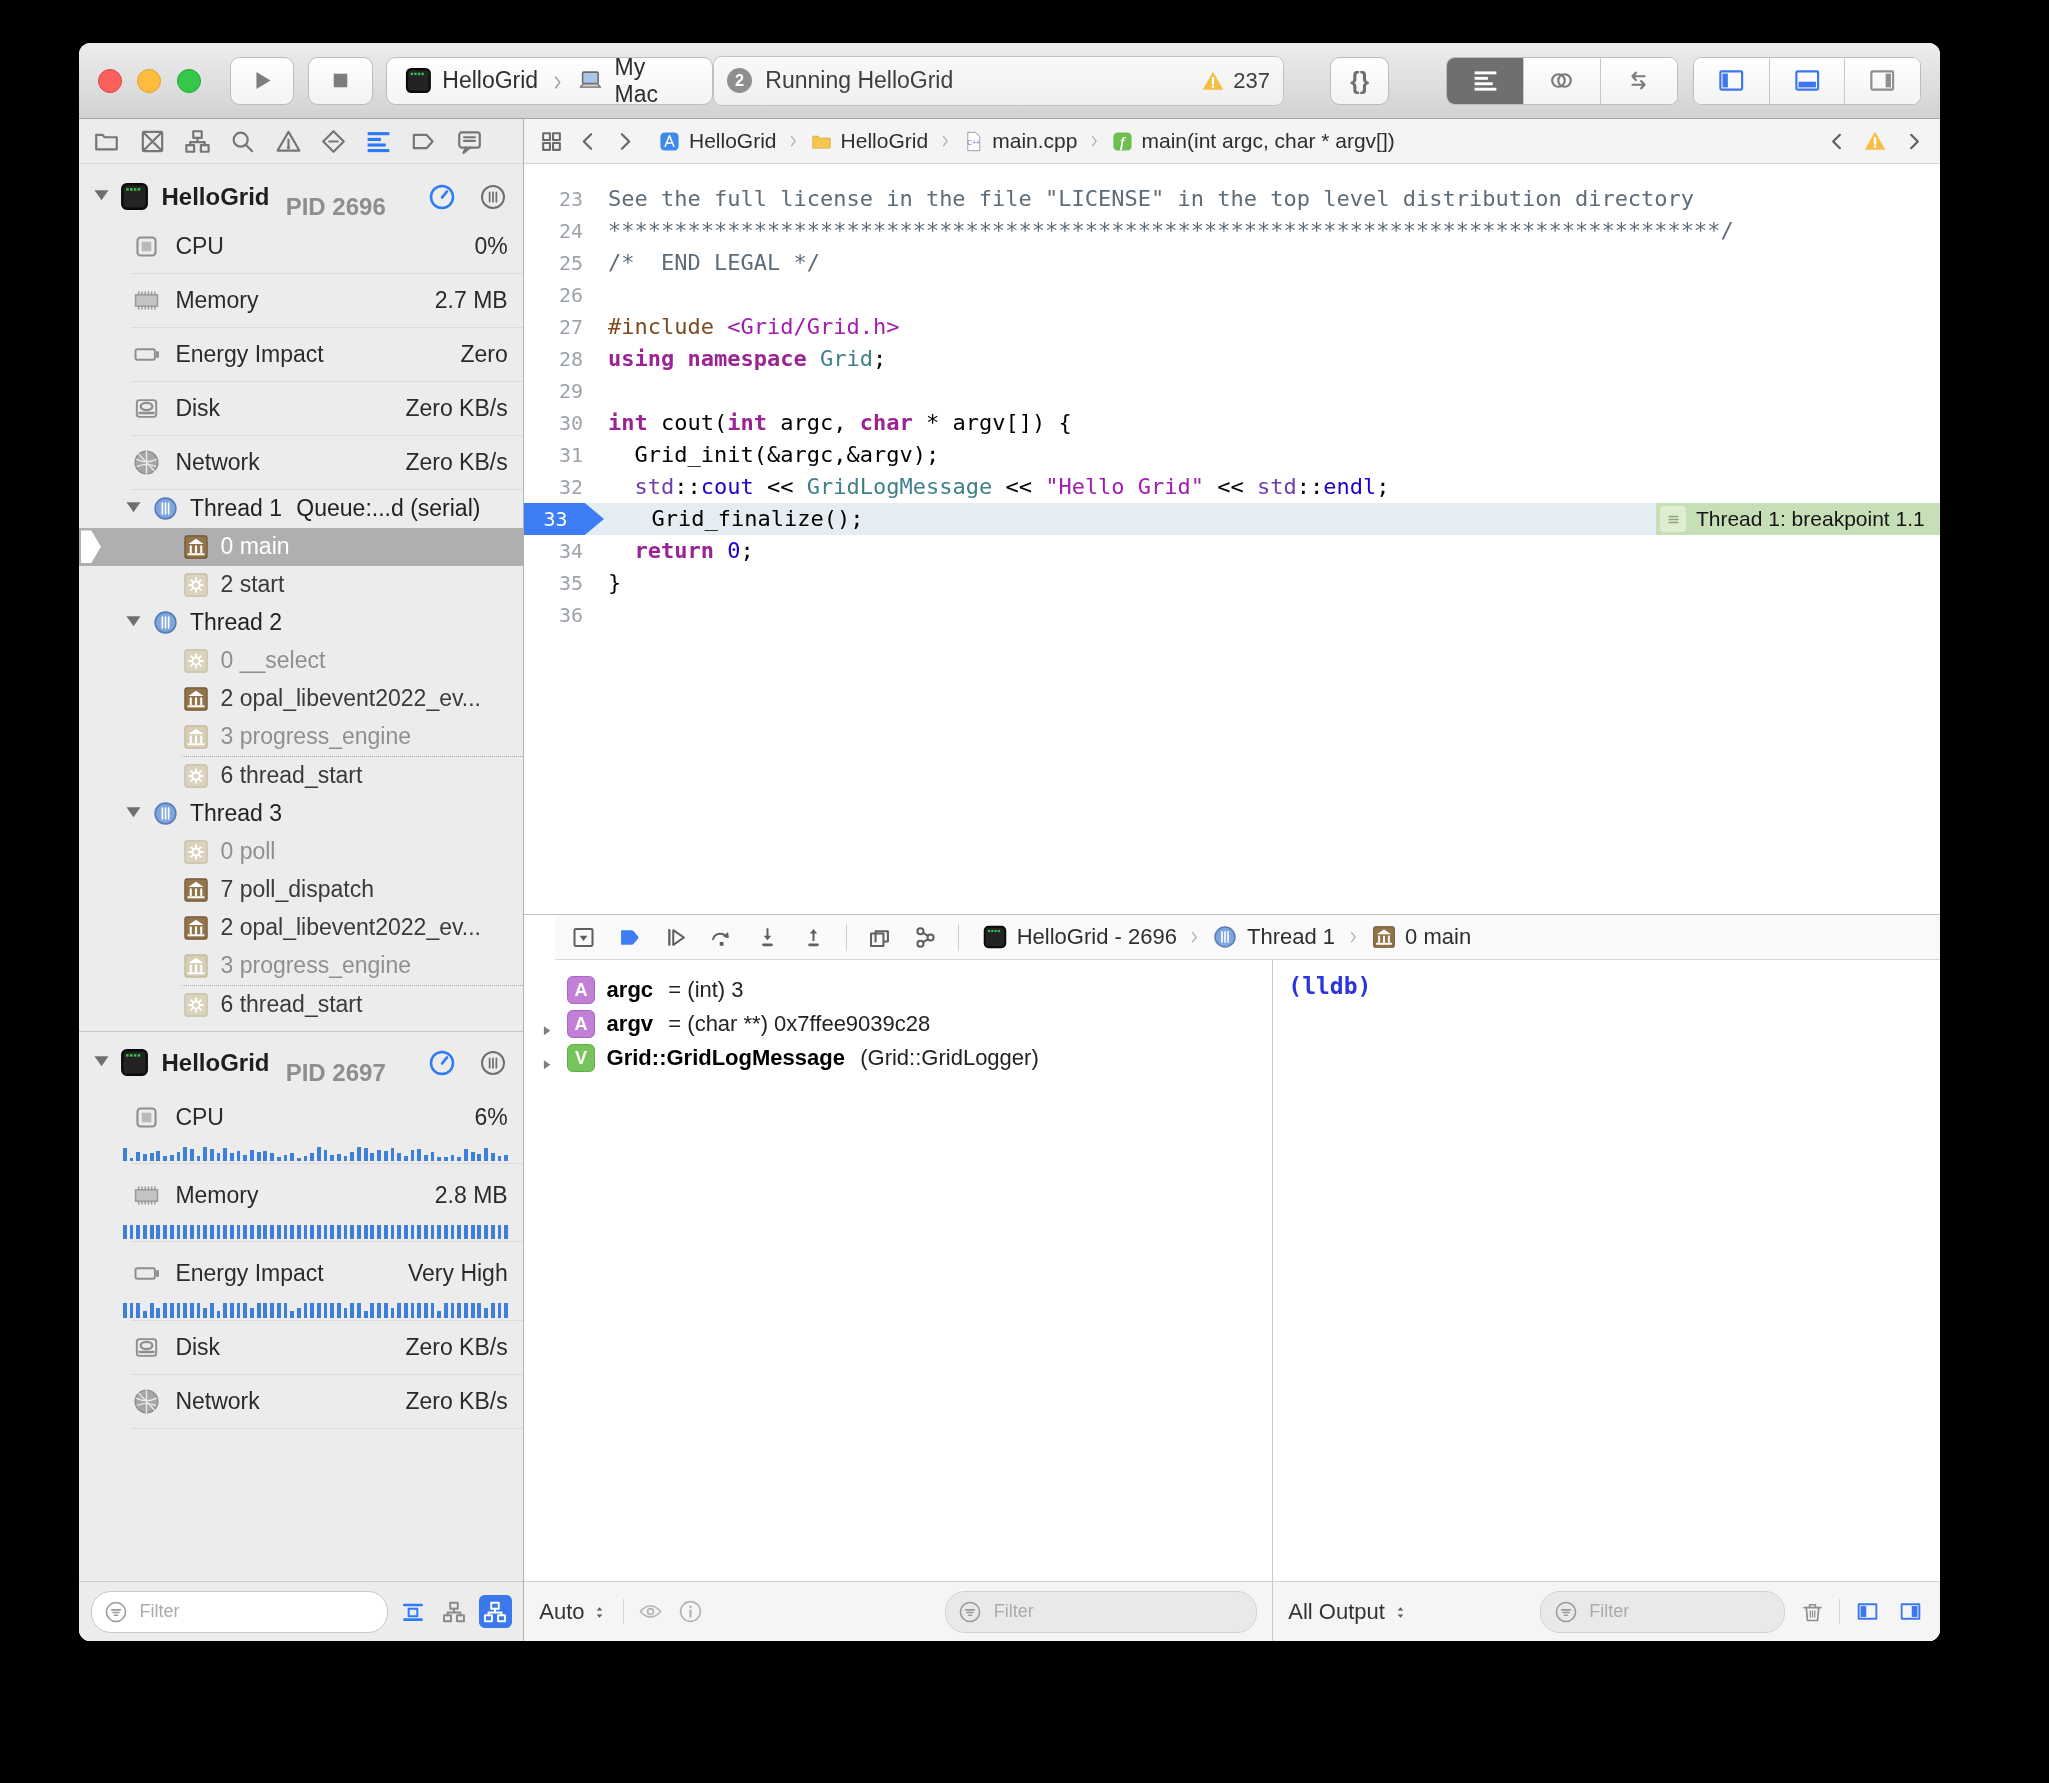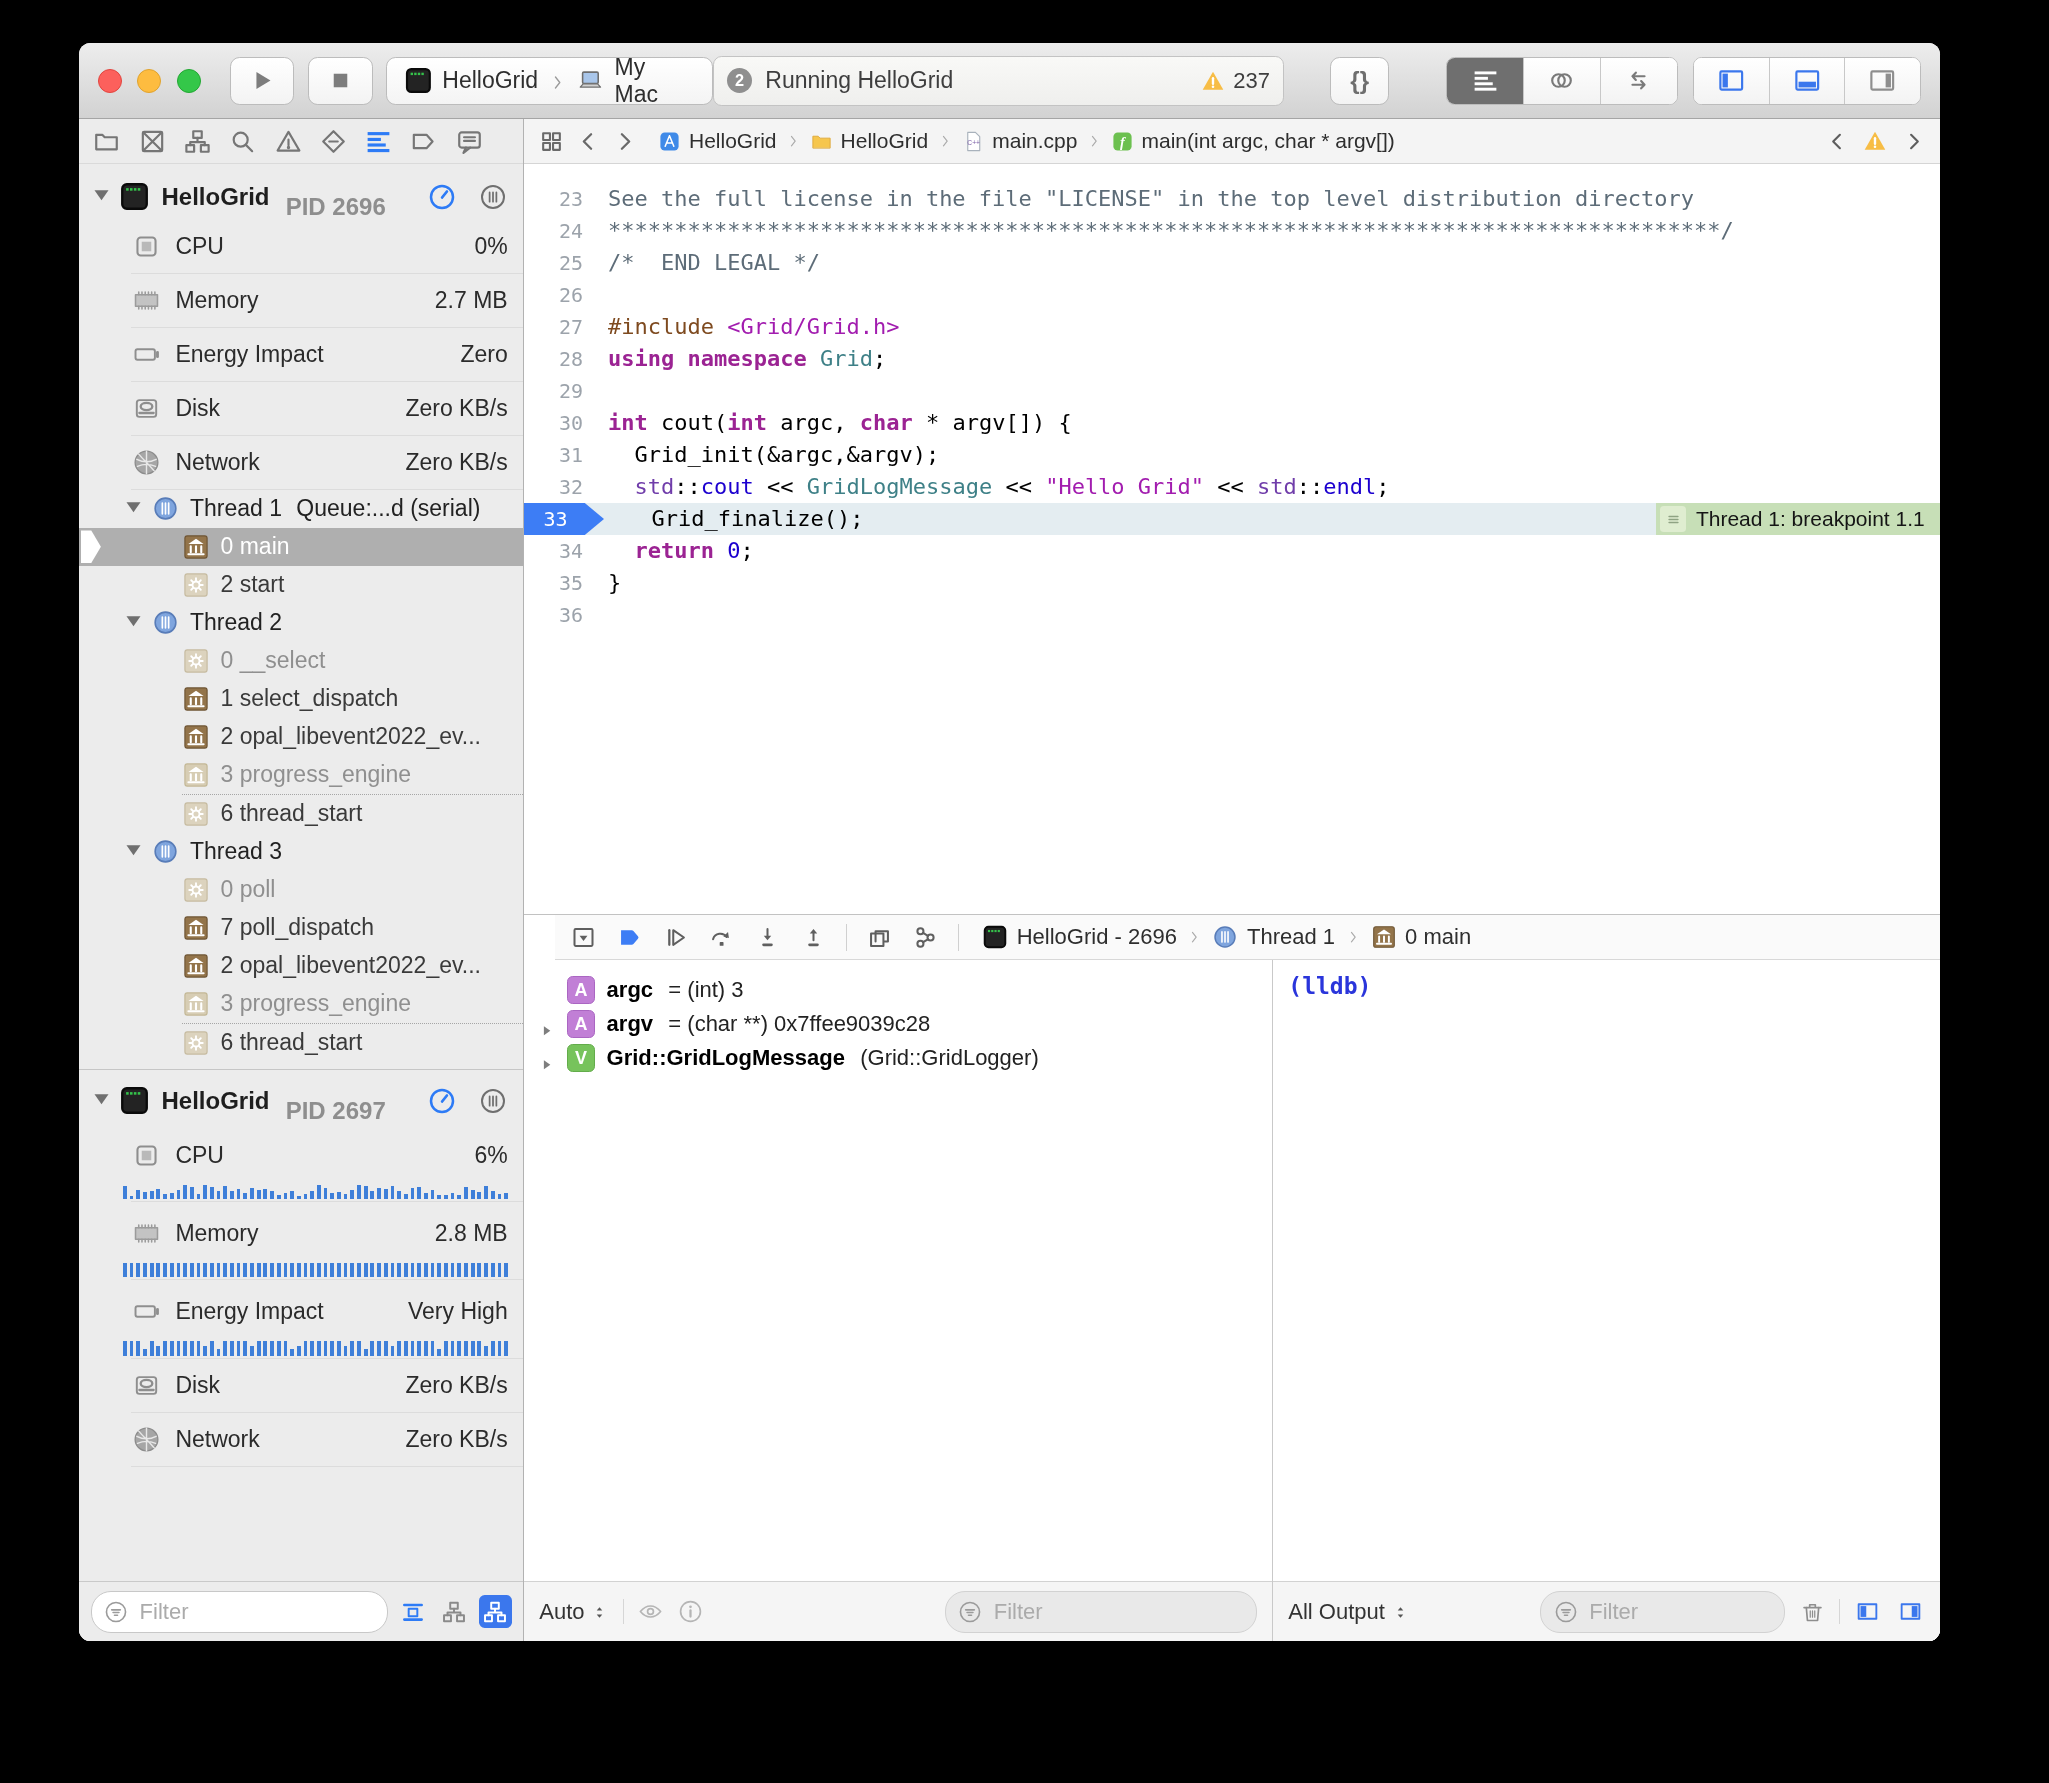--- a/index.html
+++ b/index.html
@@ -79,21 +79,21 @@
   .frow.sel{background:#AFAFAF;}
   .frow.sel .flabel{color:#FFFFFF;}
   .curmark{position:absolute;left:1.9px;top:2.9px;width:20px;height:32.5px;background:#FFF;
            clip-path:polygon(0 0,52% 0,100% 50%,52% 100%,0 100%);}
   .dashedsep{border-bottom:1.9px dotted #A6A6A6;margin-left:103px;height:0;}
   .fullsep{height:1px;background:#C6C6C6;margin:7.6px 0;}
   .side-footer{flex:0 0 59px;border-top:1px solid #C9C9C9;display:flex;align-items:center;padding:0 11.5px;gap:8.6px;background:#ECECEC;}
   .fcap{height:40px;border-radius:20px;display:flex;align-items:center;gap:8.6px;padding:0 11.5px;background:#E9E9E9;border:1px solid #D2D2D2;color:#9B9B9B;}
   .fcap.white{background:#FFF;border:1px solid #C8C8C8;flex:1;}
   .fcap .ic{width:26px;height:26px;flex:0 0 26px;}
-  .fcap input{border:none;outline:none;background:transparent;font-size:22px;color:#333;width:115px;font-family:"Liberation Sans",sans-serif;}
+  .fcap input{border:none;outline:none;background:transparent;font-size:18px;color:#333;width:115px;font-family:"Liberation Sans",sans-serif;}
   .fcap input::placeholder{color:#ABABAB;}
   .sbtn{width:32.5px;height:32.5px;display:flex;align-items:center;justify-content:center;border-radius:5.7px;}
   .sbtn .ic{width:26px;height:26px;}
   .sbtn.blue{color:#2D7BF6;}
   .sbtn.gray{color:#8A8A8A;}
   .sbtn.selbg{background:#3B77ED;color:#FFF;}
   
   .editor-col{flex:1;display:flex;flex-direction:column;background:#FFF;min-width:0;}
   .jumpbar{flex:0 0 44px;background:#F4F4F4;border-bottom:1px solid #D5D5D5;display:flex;align-items:center;padding:0 15.3px;gap:11.5px;}
   .jumpbar .ic{width:25px;height:25px;color:#6A6A6A;}
@@ -422,29 +422,20 @@
               </svg></span>
             <span class="flabel">0 __select</span>
           </div>
           <div class="row frow">
             <span class="ftile"><svg viewBox="0 0 24 24" width="100%" height="100%" fill="none" stroke="currentColor" stroke-width="1.8" stroke-linecap="round" stroke-linejoin="round">
                 <rect x="2.5" y="2.5" width="19" height="19" rx="2" fill="#93744A" stroke="#6E5433" stroke-width="1"></rect>
                 <path d="M5.5 9.5L12 5l6.5 4.5z" fill="#FFF" stroke="none"></path>
                 <path d="M7.5 11.5v5M12 11.5v5M16.5 11.5v5" stroke="#FFF" stroke-width="1.8"></path>
                 <path d="M5.5 18.2h13" stroke="#FFF" stroke-width="1.8"></path>
               </svg></span>
-            <span class="flabel">1 select_dispatch</span>
-          </div>
-          <div class="row frow">
-            <span class="ftile"><svg viewBox="0 0 24 24" width="100%" height="100%" fill="none" stroke="currentColor" stroke-width="1.8" stroke-linecap="round" stroke-linejoin="round">
-                <rect x="2.5" y="2.5" width="19" height="19" rx="2" fill="#93744A" stroke="#6E5433" stroke-width="1"></rect>
-                <path d="M5.5 9.5L12 5l6.5 4.5z" fill="#FFF" stroke="none"></path>
-                <path d="M7.5 11.5v5M12 11.5v5M16.5 11.5v5" stroke="#FFF" stroke-width="1.8"></path>
-                <path d="M5.5 18.2h13" stroke="#FFF" stroke-width="1.8"></path>
-              </svg></span>
             <span class="flabel">2 opal_libevent2022_ev...</span>
           </div>
           <div class="row frow dim">
             <span class="ftile"><svg viewBox="0 0 24 24" width="100%" height="100%" fill="none" stroke="currentColor" stroke-width="1.8" stroke-linecap="round" stroke-linejoin="round">
                 <rect x="2.5" y="2.5" width="19" height="19" rx="2" fill="#D7CDB4" stroke="#C3B795" stroke-width="1"></rect>
                 <path d="M5.5 9.5L12 5l6.5 4.5z" fill="#FFF" stroke="none"></path>
                 <path d="M7.5 11.5v5M12 11.5v5M16.5 11.5v5" stroke="#FFF" stroke-width="1.8"></path>
                 <path d="M5.5 18.2h13" stroke="#FFF" stroke-width="1.8"></path>
               </svg></span>
             <span class="flabel">3 progress_engine</span>

